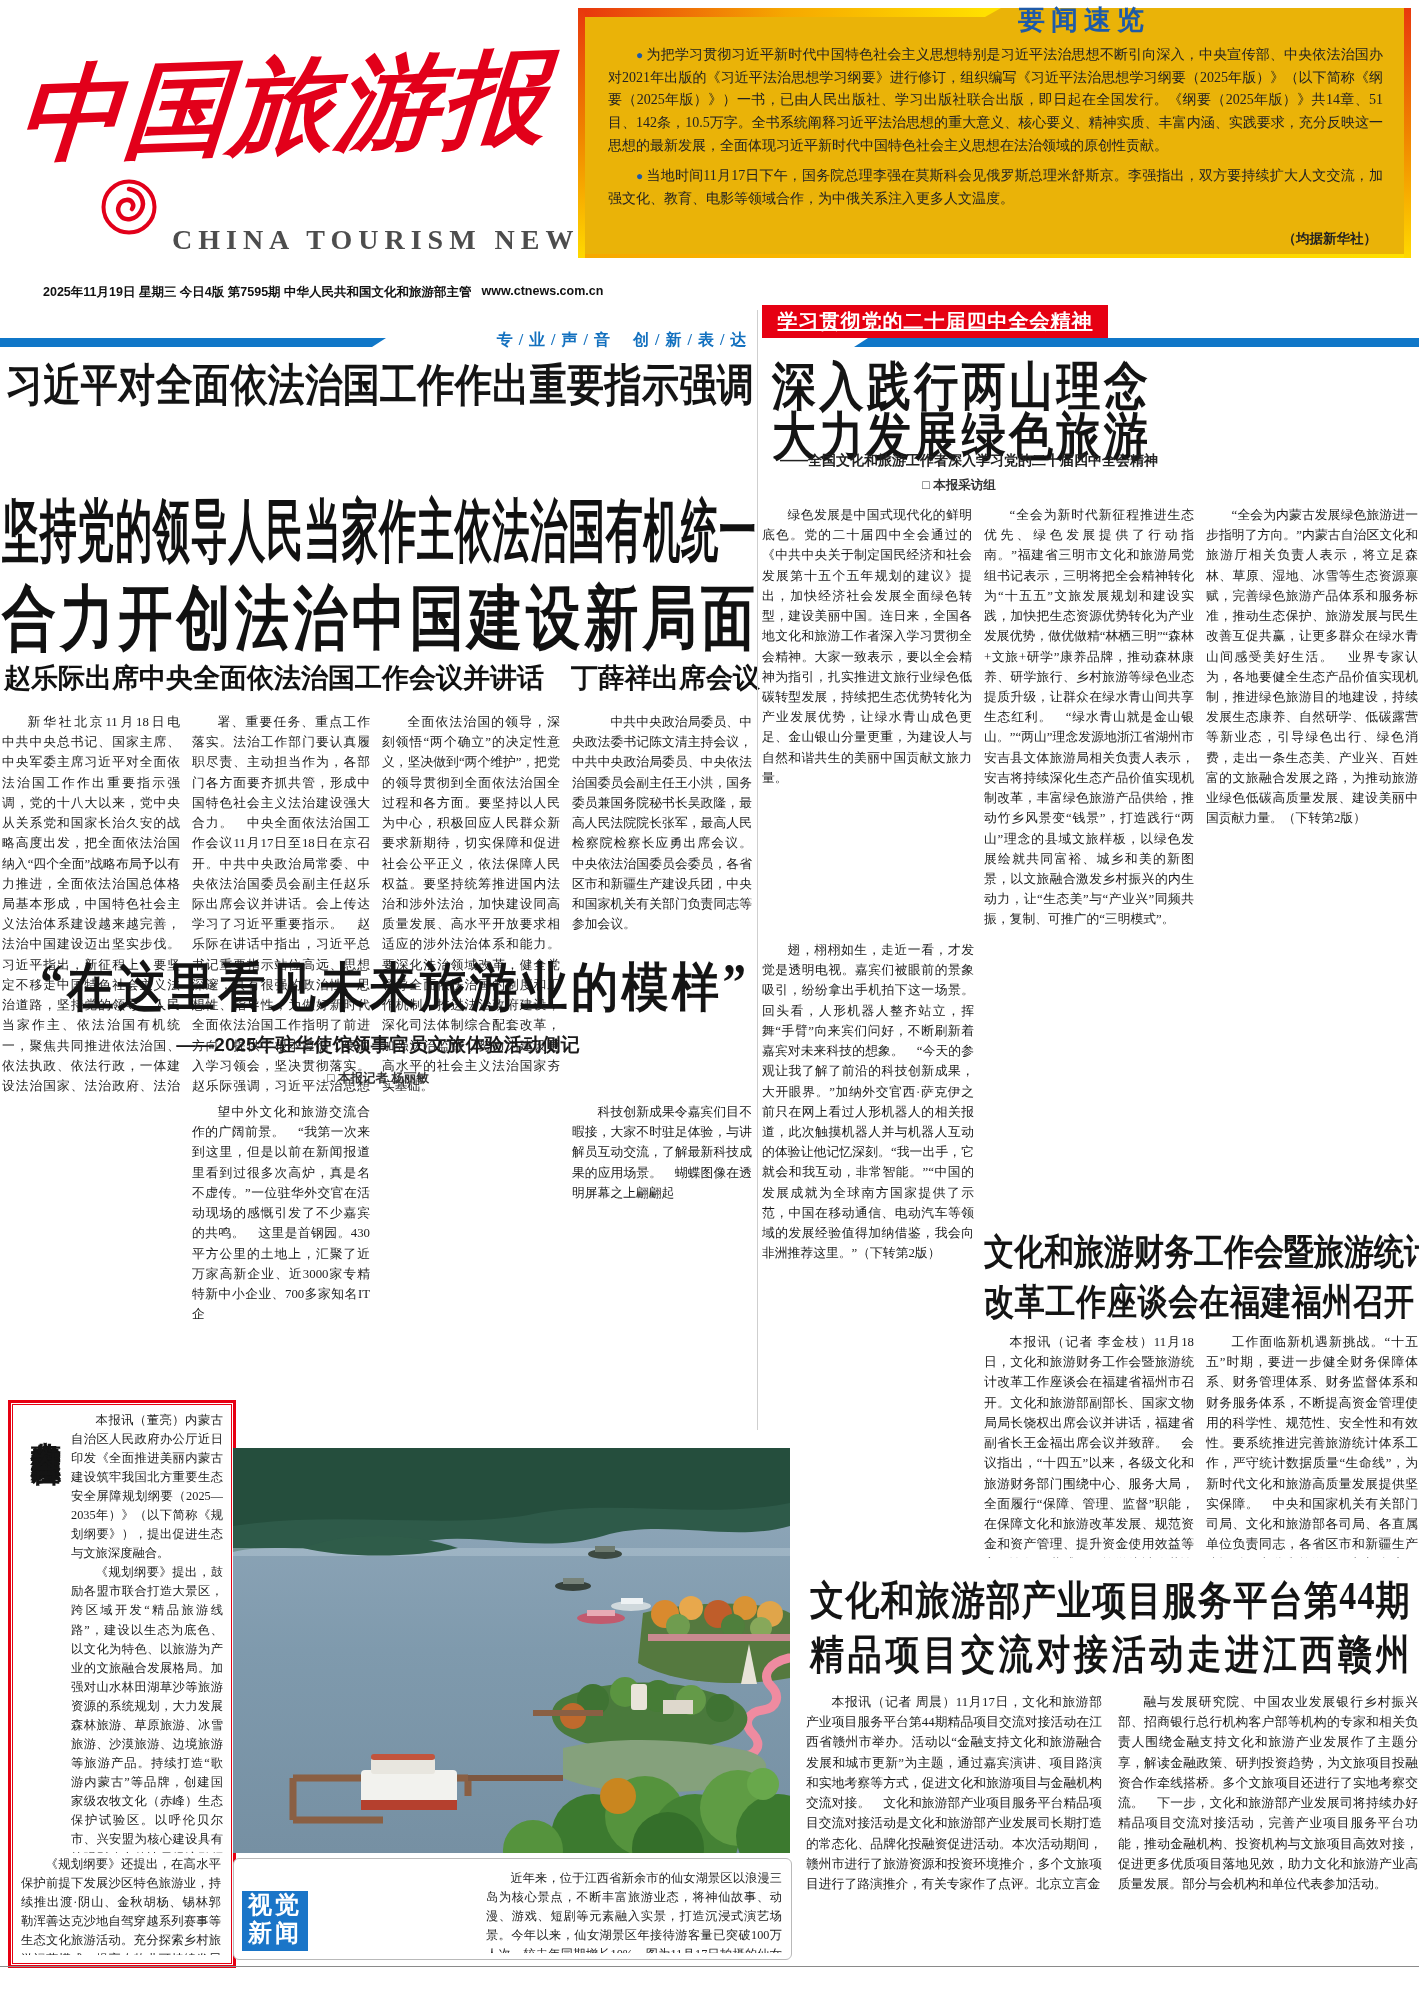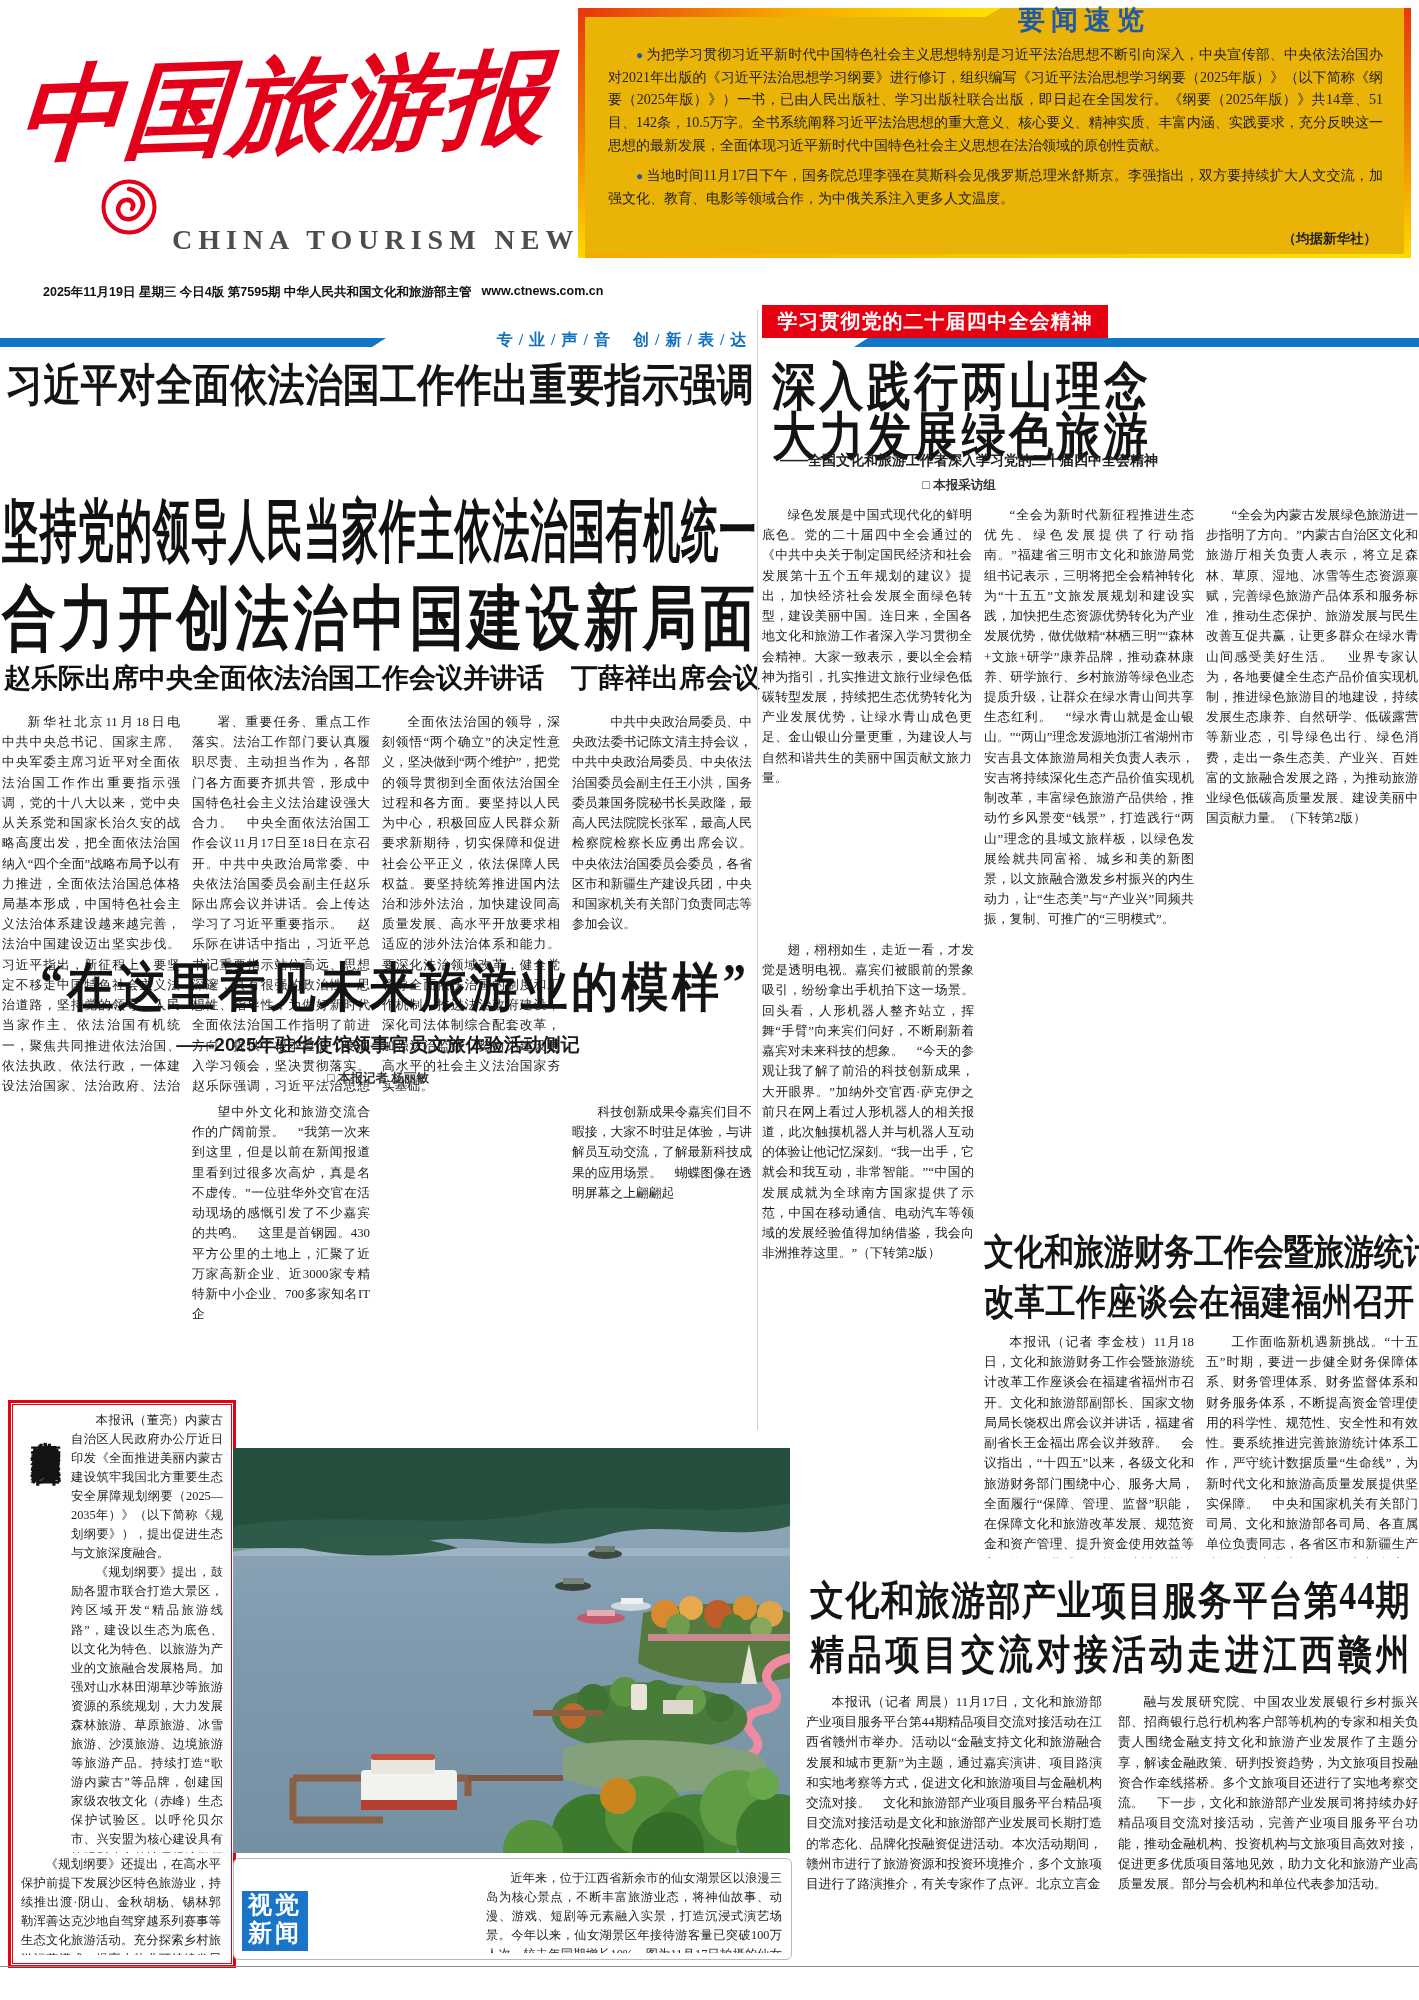--- a/index.html
+++ b/index.html
@@ -49,21 +49,21 @@
   .sans-head{font-family:"Liberation Sans","DejaVu Sans",sans-serif;font-weight:900;color:#111;}
   
   .kicker{position:absolute;left:6px;top:356px;width:748px;font-size:37px;transform:scaleY(1.2);transform-origin:top left;}
   .mainline1{position:absolute;left:2px;top:486px;width:753px;font-size:37px;transform:scaleY(1.84);transform-origin:top left;letter-spacing:-1px;}
   .mainline2{position:absolute;left:2px;top:572px;width:753px;font-size:54px;transform:scaleY(1.3);transform-origin:top left;}
   .subhead{position:absolute;left:4px;top:660px;width:750px;font-size:27px;font-weight:900;}
   .col{position:absolute;text-align:justify;font-family:"Liberation Serif","DejaVu Serif",serif;
       font-size:12.8px;line-height:1.58;color:#1c1c1c;overflow:hidden;text-indent:2em;}
   
   .gbadge{position:absolute;left:762px;top:305px;width:346px;height:33px;background:#e60012;color:#fff;
-      display:flex;align-items:center;justify-content:center;font-weight:900;font-size:20px;letter-spacing:1px;}
+      display:flex;align-items:center;justify-content:center;font-weight:900;font-size:20px;letter-spacing:1px;text-decoration:underline;}
   .gline{left:772px;width:376px;font-size:44px;transform:scaleY(1.18);transform-origin:top left;position:absolute;}
   .gsub{position:absolute;left:760px;top:452px;width:398px;text-align:right;font-weight:bold;font-size:14px;color:#222;}
   .gby{position:absolute;left:760px;top:477px;width:398px;text-align:center;font-weight:bold;font-size:12.5px;color:#333;}
   
   .ftitle{position:absolute;left:40px;top:952px;width:706px;font-size:47px;transform:scaleY(1.12);transform-origin:top left;}
   .fsub{position:absolute;left:0;top:1032px;width:756px;text-align:center;font-weight:bold;font-size:19px;color:#1b1b1b;}
   .fby{position:absolute;left:0;top:1070px;width:756px;text-align:center;font-weight:bold;font-size:12.5px;color:#333;}
   
   .finline{position:absolute;left:984px;width:430px;font-size:30px;transform:scaleY(1.2);transform-origin:top left;}
   .projline{position:absolute;left:810px;width:600px;font-size:34px;transform:scaleY(1.18);transform-origin:top left;}

